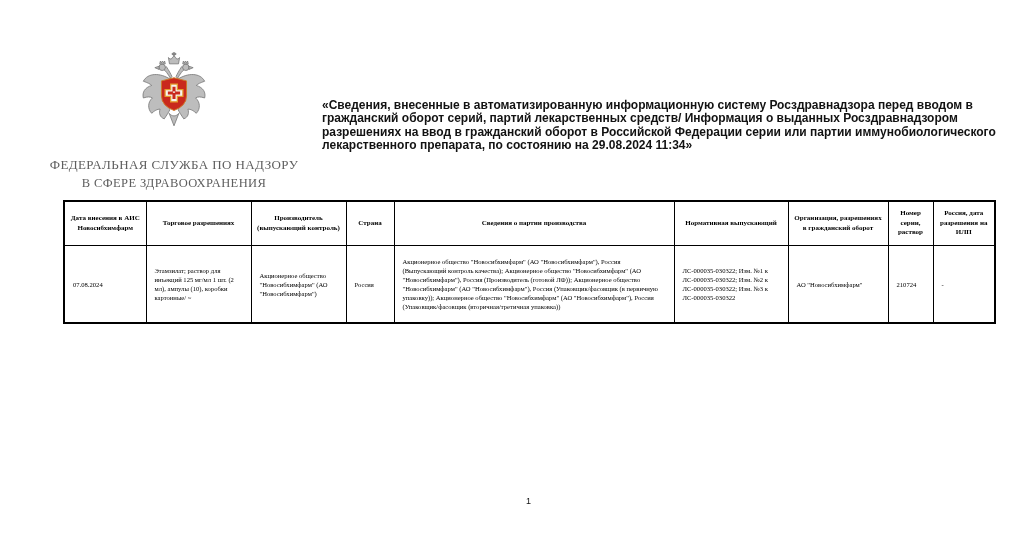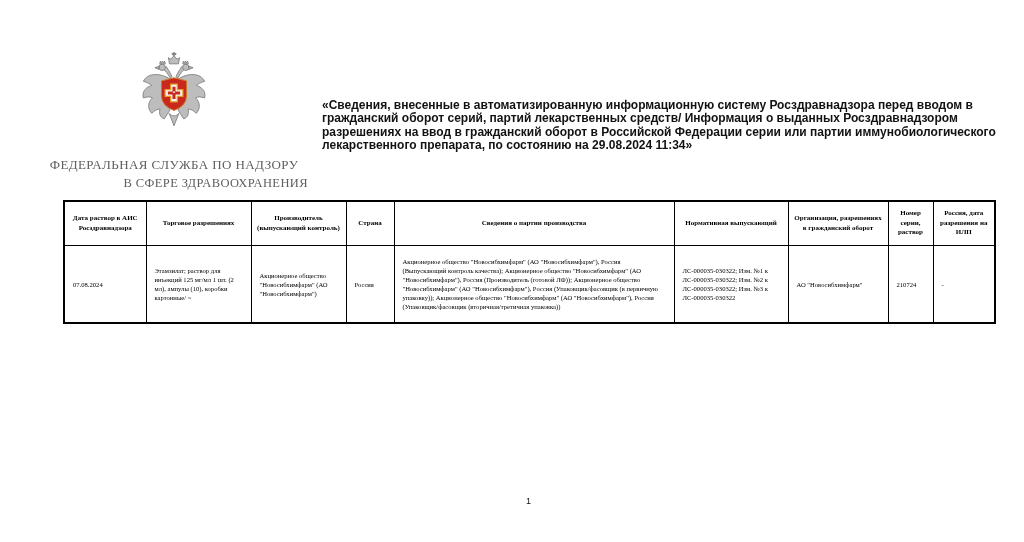--- a/index.html
+++ b/index.html
@@ -24,21 +24,21 @@
     position: absolute;
     left: 40px;
     top: 136px;
     width: 268px;
     text-align: center;
     color: #5e5e5e;
     font-family: "Liberation Serif", serif;
     margin-top: 20px;
   }
   .org-line1 { font-size: 13px; letter-spacing: 0.4px; line-height: 17px; }
-  .org-line2 { font-size: 12.5px; letter-spacing: 0.4px; line-height: 16px; margin-top: 2px; text-align: right; }
+  .org-line2 { font-size: 12.5px; letter-spacing: 0.4px; line-height: 16px; margin-top: 2px; }
 
   
   .doc-title {
     position: absolute;
     left: 322px;
     top: 99px;
     width: 690px;
     font-family: "Liberation Sans", sans-serif;
     font-weight: bold;
     font-size: 12px;
@@ -141,21 +141,21 @@
         <col style="width:95px">
       <col style="width:48px">
         <col style="width:280px">
         <col style="width:114px">
       <col style="width:100px">
         <col style="width:45px">
         <col style="width:62px">
     </colgroup>
     <thead>
       <tr>
-        <th>Дата раствор в АИС Росздравнадзора</th>
+        <th>Дата внесения в АИС Новосибхимфарм</th>
         <th>Торговое разрешениях</th>
         <th>Производитель (выпускающий контроль)</th>
         <th>Страна</th>
         <th>Сведения о партии производства</th>
         <th>Нормативная выпускающий</th>
         <th>Организация, разрешениях в гражданский оборот</th>
         <th>Номер серии, раствор</th>
         <th>Россия, дата разрешения на ИЛП</th>
       </tr>
     </thead>

